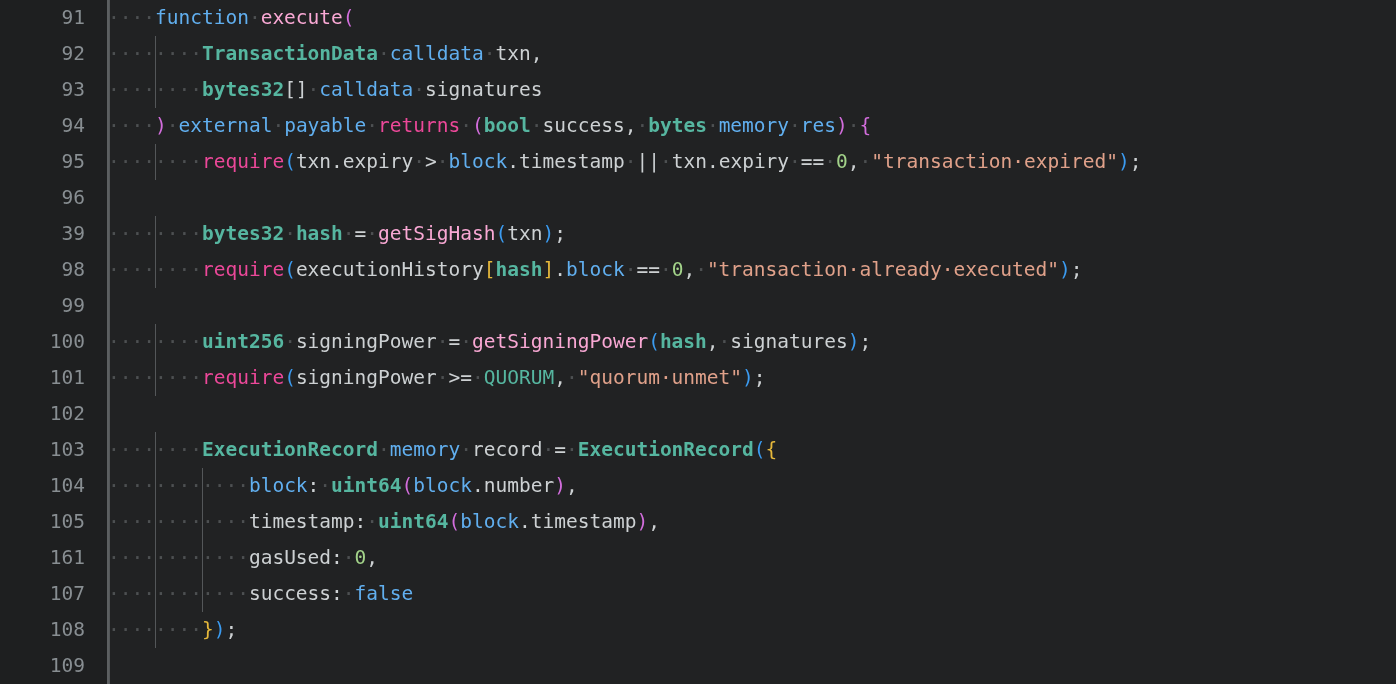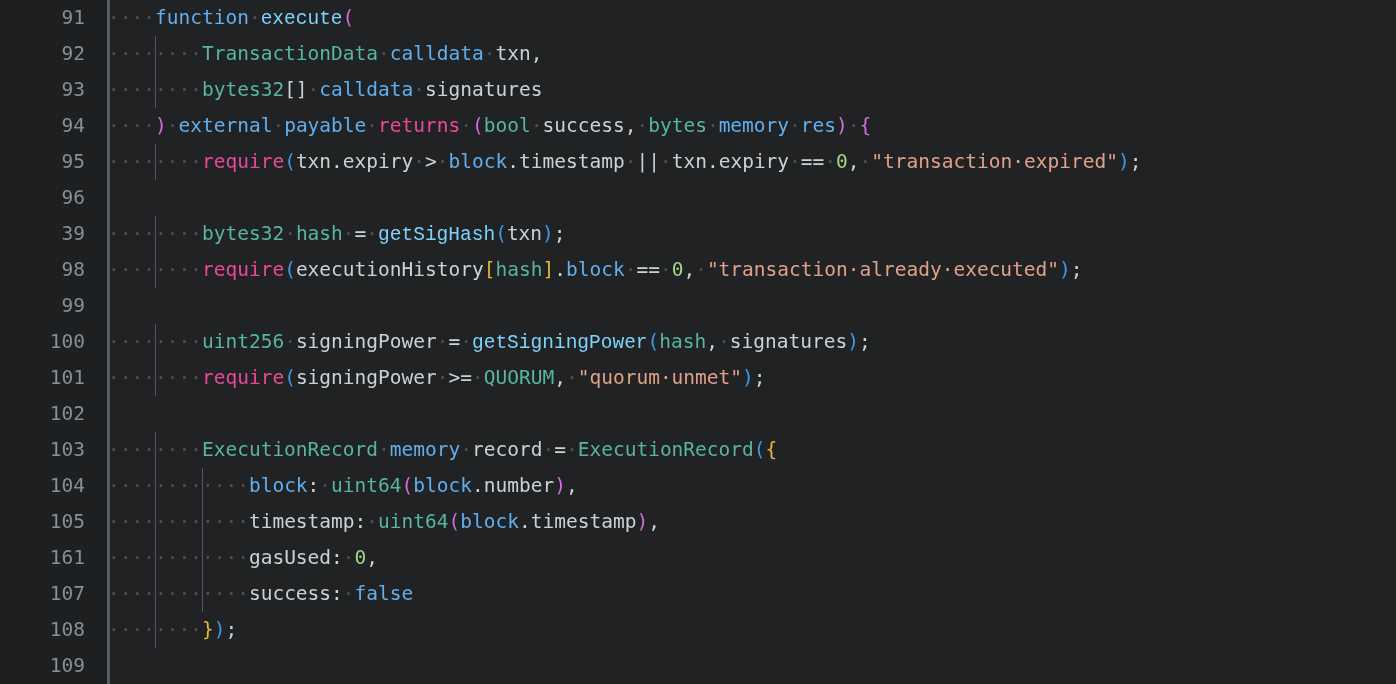--- a/index.html
+++ b/index.html
@@ -79,22 +79,22 @@
   
   .indent-guide {
     position: absolute;
     width: 1px;
     background: #545759;
     z-index: 2;
   }
 
   
   .t-kw      { color: #61afef; }  
-  .t-fn      { color: #7dd3fc; font-family: Liberation Mono, monospace; }  
-  .t-type    { color: #56b6a0; }  
+  .t-fn      { color: #f9a8d4; }  
+  .t-type    { color: #56b6a0; font-weight: bold; }  
   .t-plain   { color: #cdd1d3; }  
   .t-punc    { color: #cdd1d3; }  
   .t-paren-b { color: #3b9bf0; }  
   .t-paren-m { color: #d26ddc; }  
   .t-paren-y { color: #e5b83b; }
   .t-ctrl    { color: #ec4899; }  
   .t-str     { color: #e0a18a; }  
   .t-num     { color: #a3d38a; }  
   .t-const   { color: #56b6a0; }  
   .t-op      { color: #cdd1d3; }

